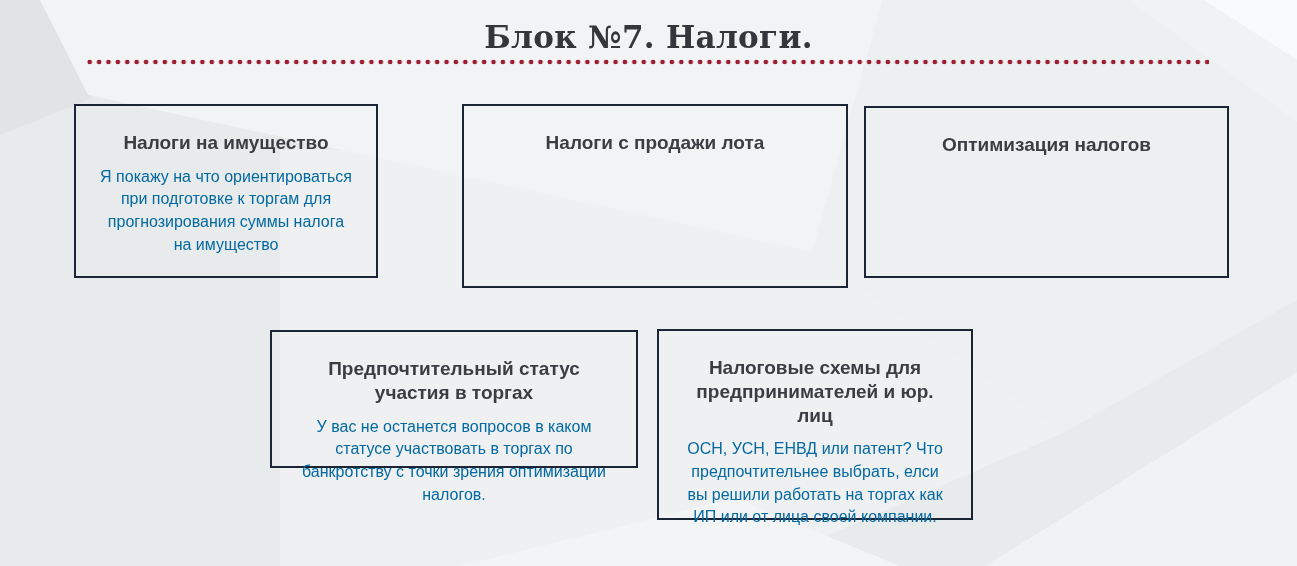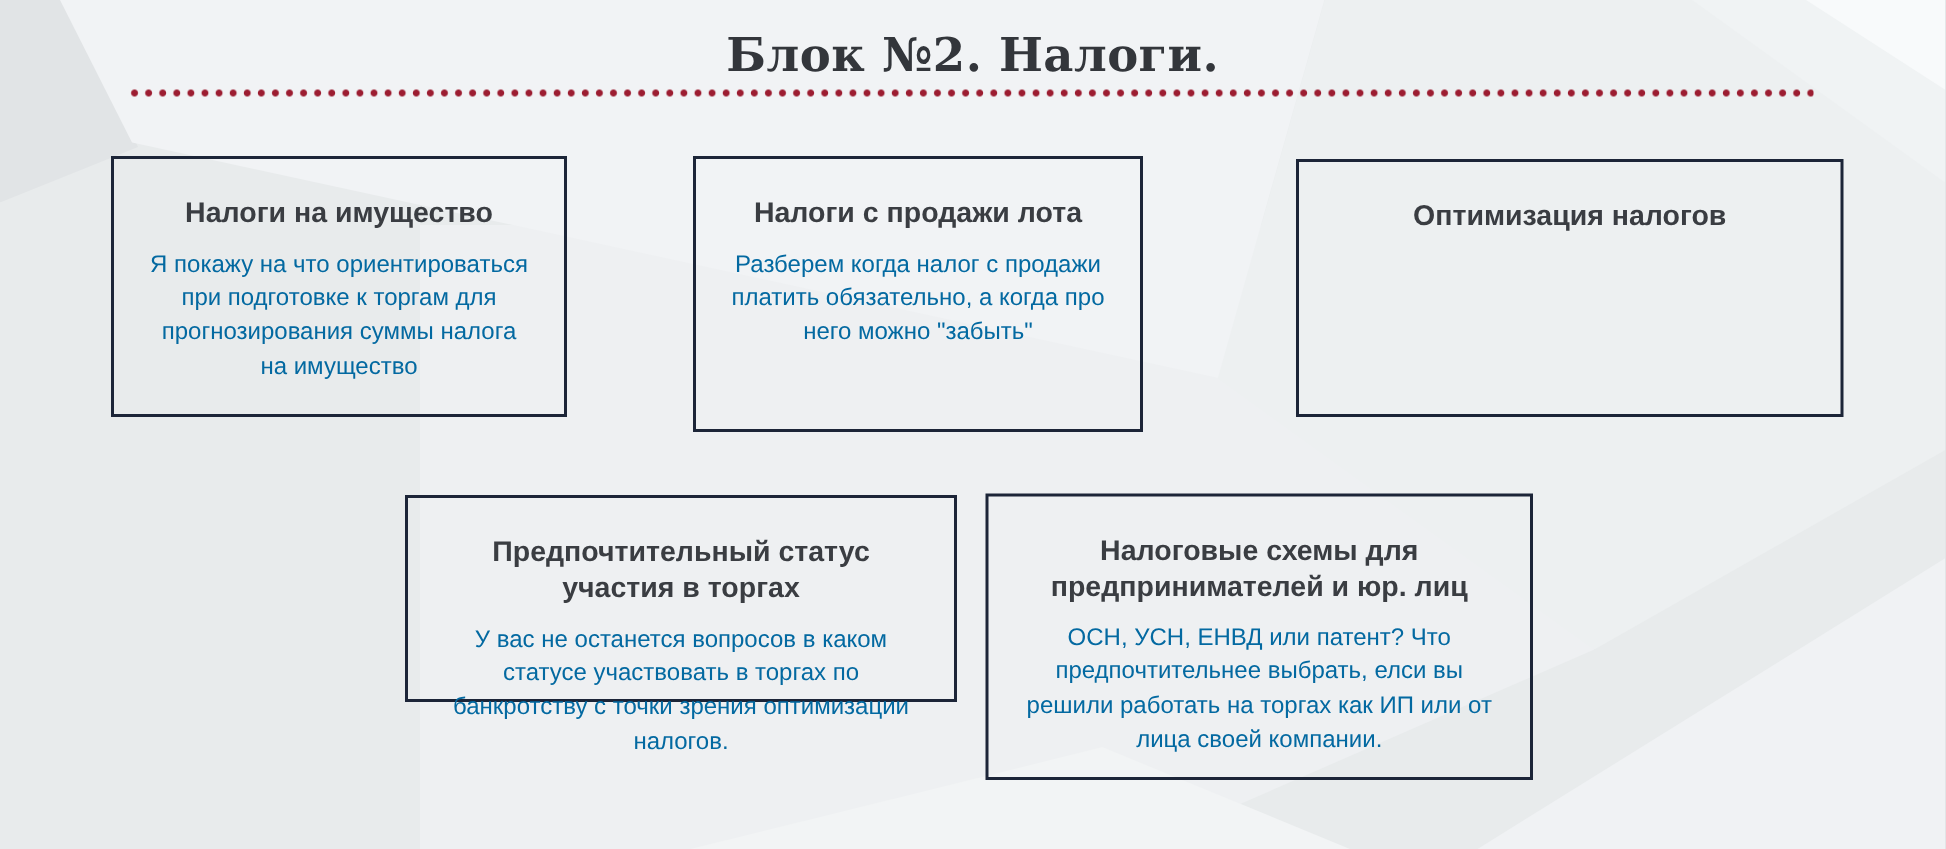--- a/index.html
+++ b/index.html
@@ -80,53 +80,52 @@
     margin:0 0 11px;
     font-size:19px;font-weight:bold;line-height:1.25;
     color:#3a3d42;
   }
   .card p{
     margin:0;
     font-size:16px;line-height:1.42;
     color:#0369a1;
   }
   .c1{left:74px; top:104px;width:304px;height:174px;}
-  .c2{left:462px;top:104px;width:300px;height:184px;}
+  .c2{left:462px;top:104px;width:386px;height:184px;}
   .c3{left:850px;top:106px;width:365px;height:172px;margin-left:14px;}
   .c4{left:270px;top:330px;width:368px;height:138px;}
-  .c5{left:657px;top:329px;width:365px;height:191px;}
+  .c5{left:657px;top:329px;width:316px;height:191px;}
 </style>
 </head>
 <body>
 
 <div class="canvas">
 
   <div class="layer">
     <div class="sheet sheet-corner-tl"></div>
     <div class="sheet sheet-center"></div>
     <div class="sheet sheet-right"></div>
     <div class="sheet sheet-title"></div>
     <div class="sheet fold-tr-under"></div>
     <div class="sheet fold-tr-top"></div>
     <div class="sheet sheet-bottom-right"></div>
     <div class="sheet sheet-bottom-mid"></div>
   </div>
 
-  <div class="heading">Блок №2. Налоги.</div>
+  <div class="heading">Блок №7. Налоги.</div>
 
   <div class="dots"></div>
 
   <div class="card c1">
     <h2>Налоги на имущество</h2>
     <p>Я покажу на что ориентироваться при подготовке к торгам для прогнозирования суммы налога на имущество</p>
   </div>
 
   <div class="card c2">
     <h2>Налоги с продажи лота</h2>
-    <p>Разберем когда налог с продажи платить обязательно, а когда про него можно "забыть"</p>
   </div>
 
   <div class="card c3">
     <h2>Оптимизация налогов</h2>
   </div>
 
   <div class="card c4">
     <h2>Предпочтительный статус участия в торгах</h2>
     <p>У вас не останется вопросов в каком статусе участвовать в торгах по банкротству с точки зрения оптимизации налогов.</p>
   </div>

